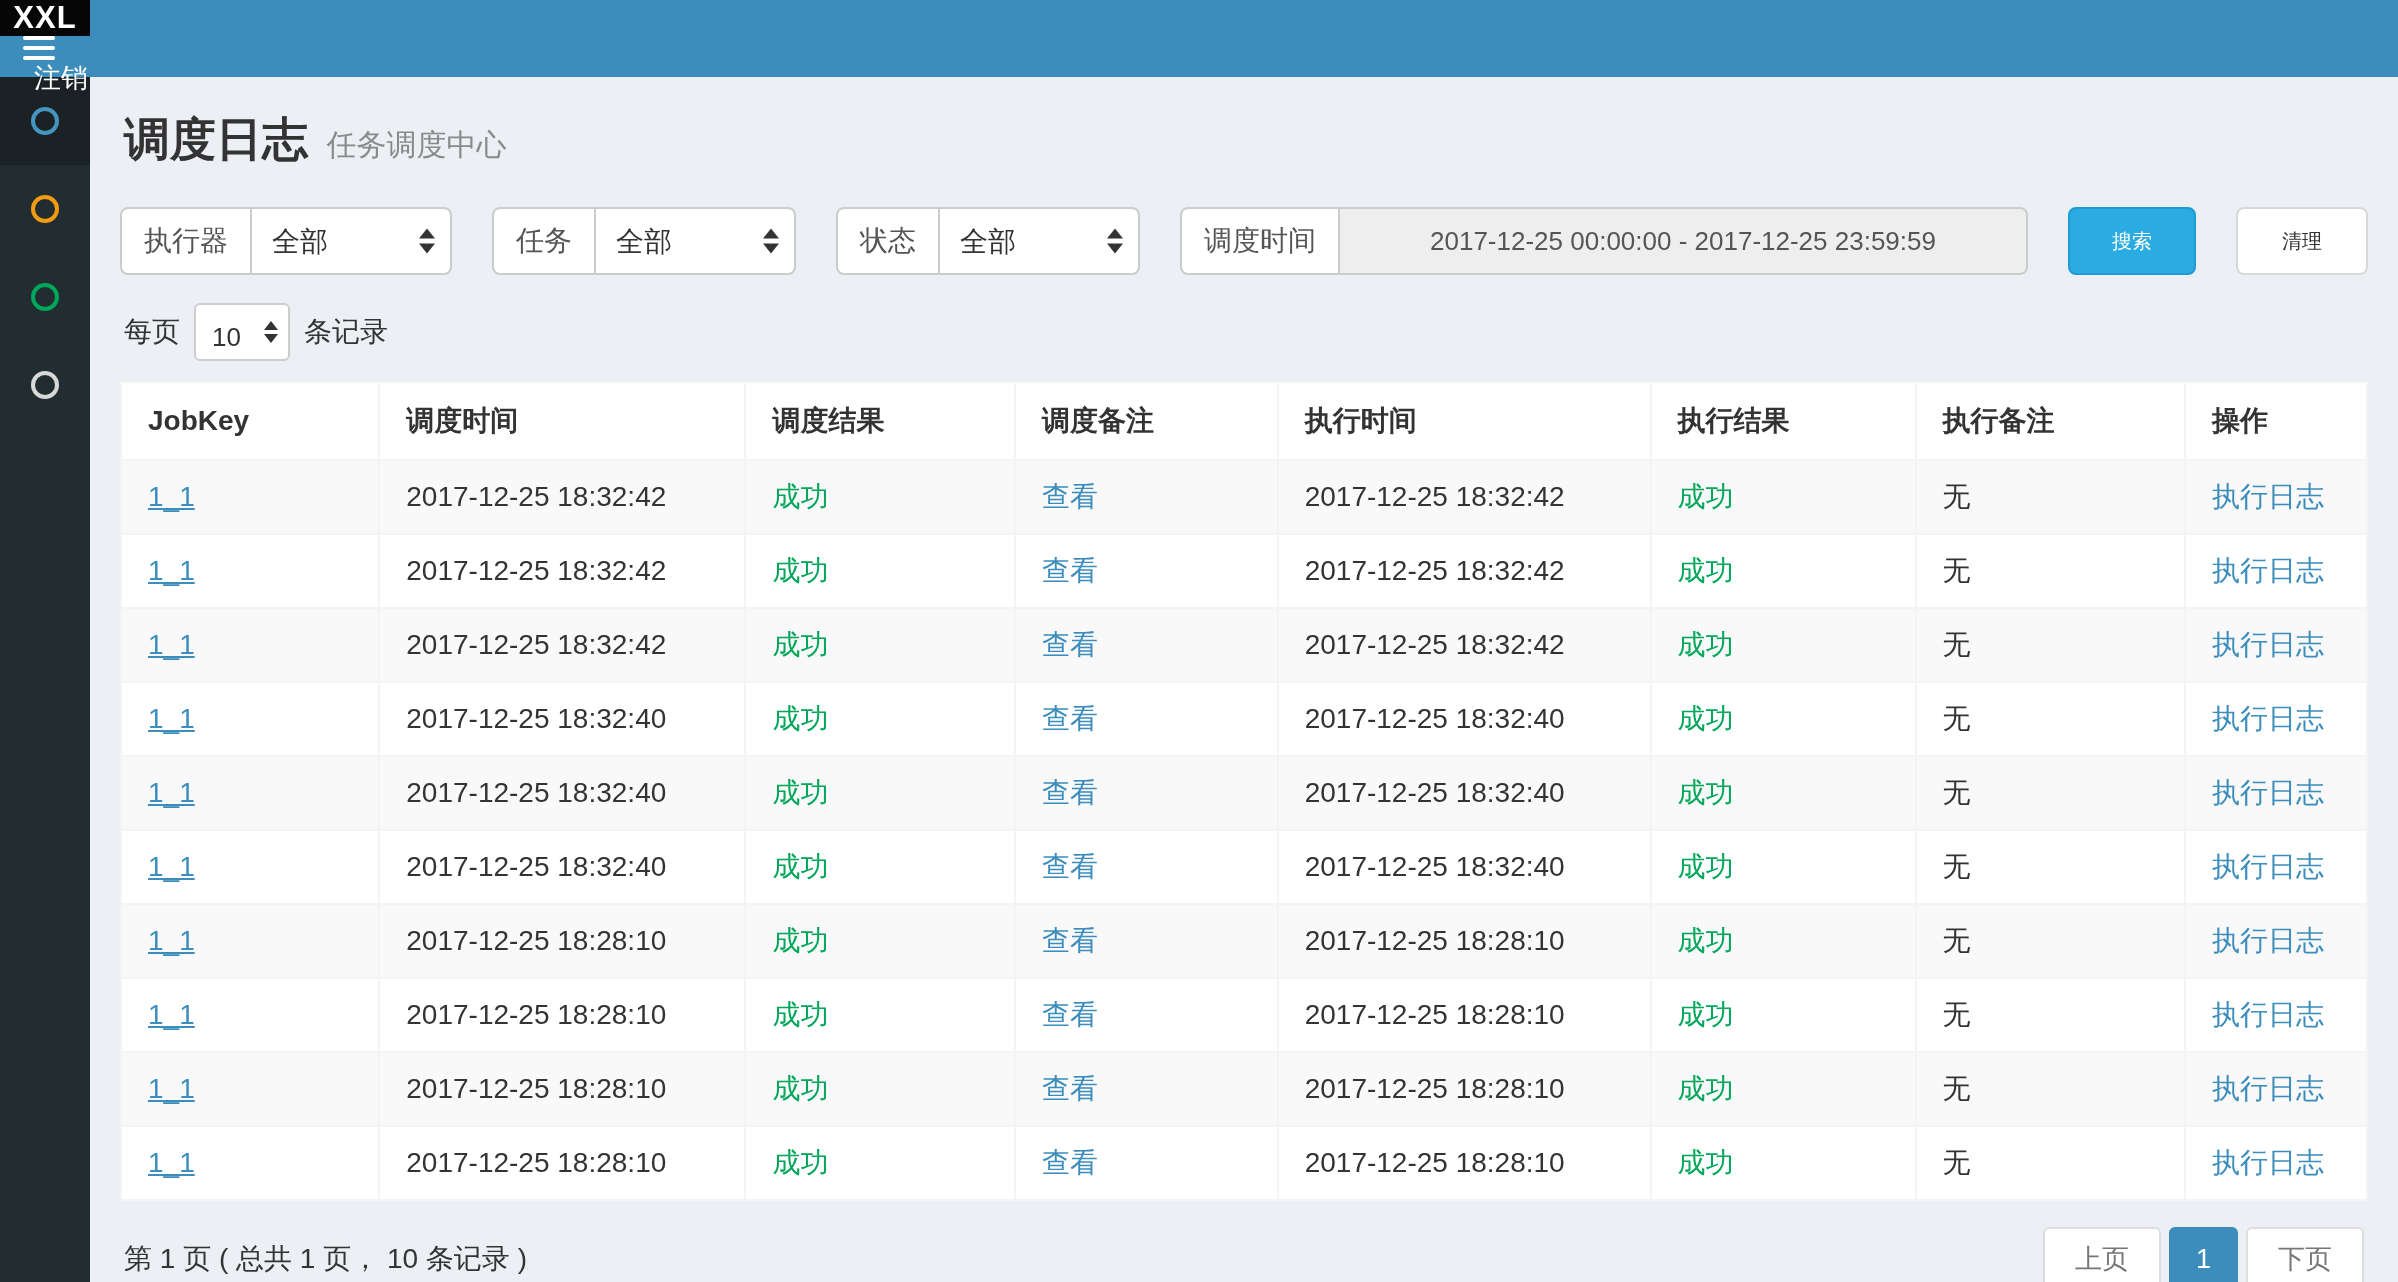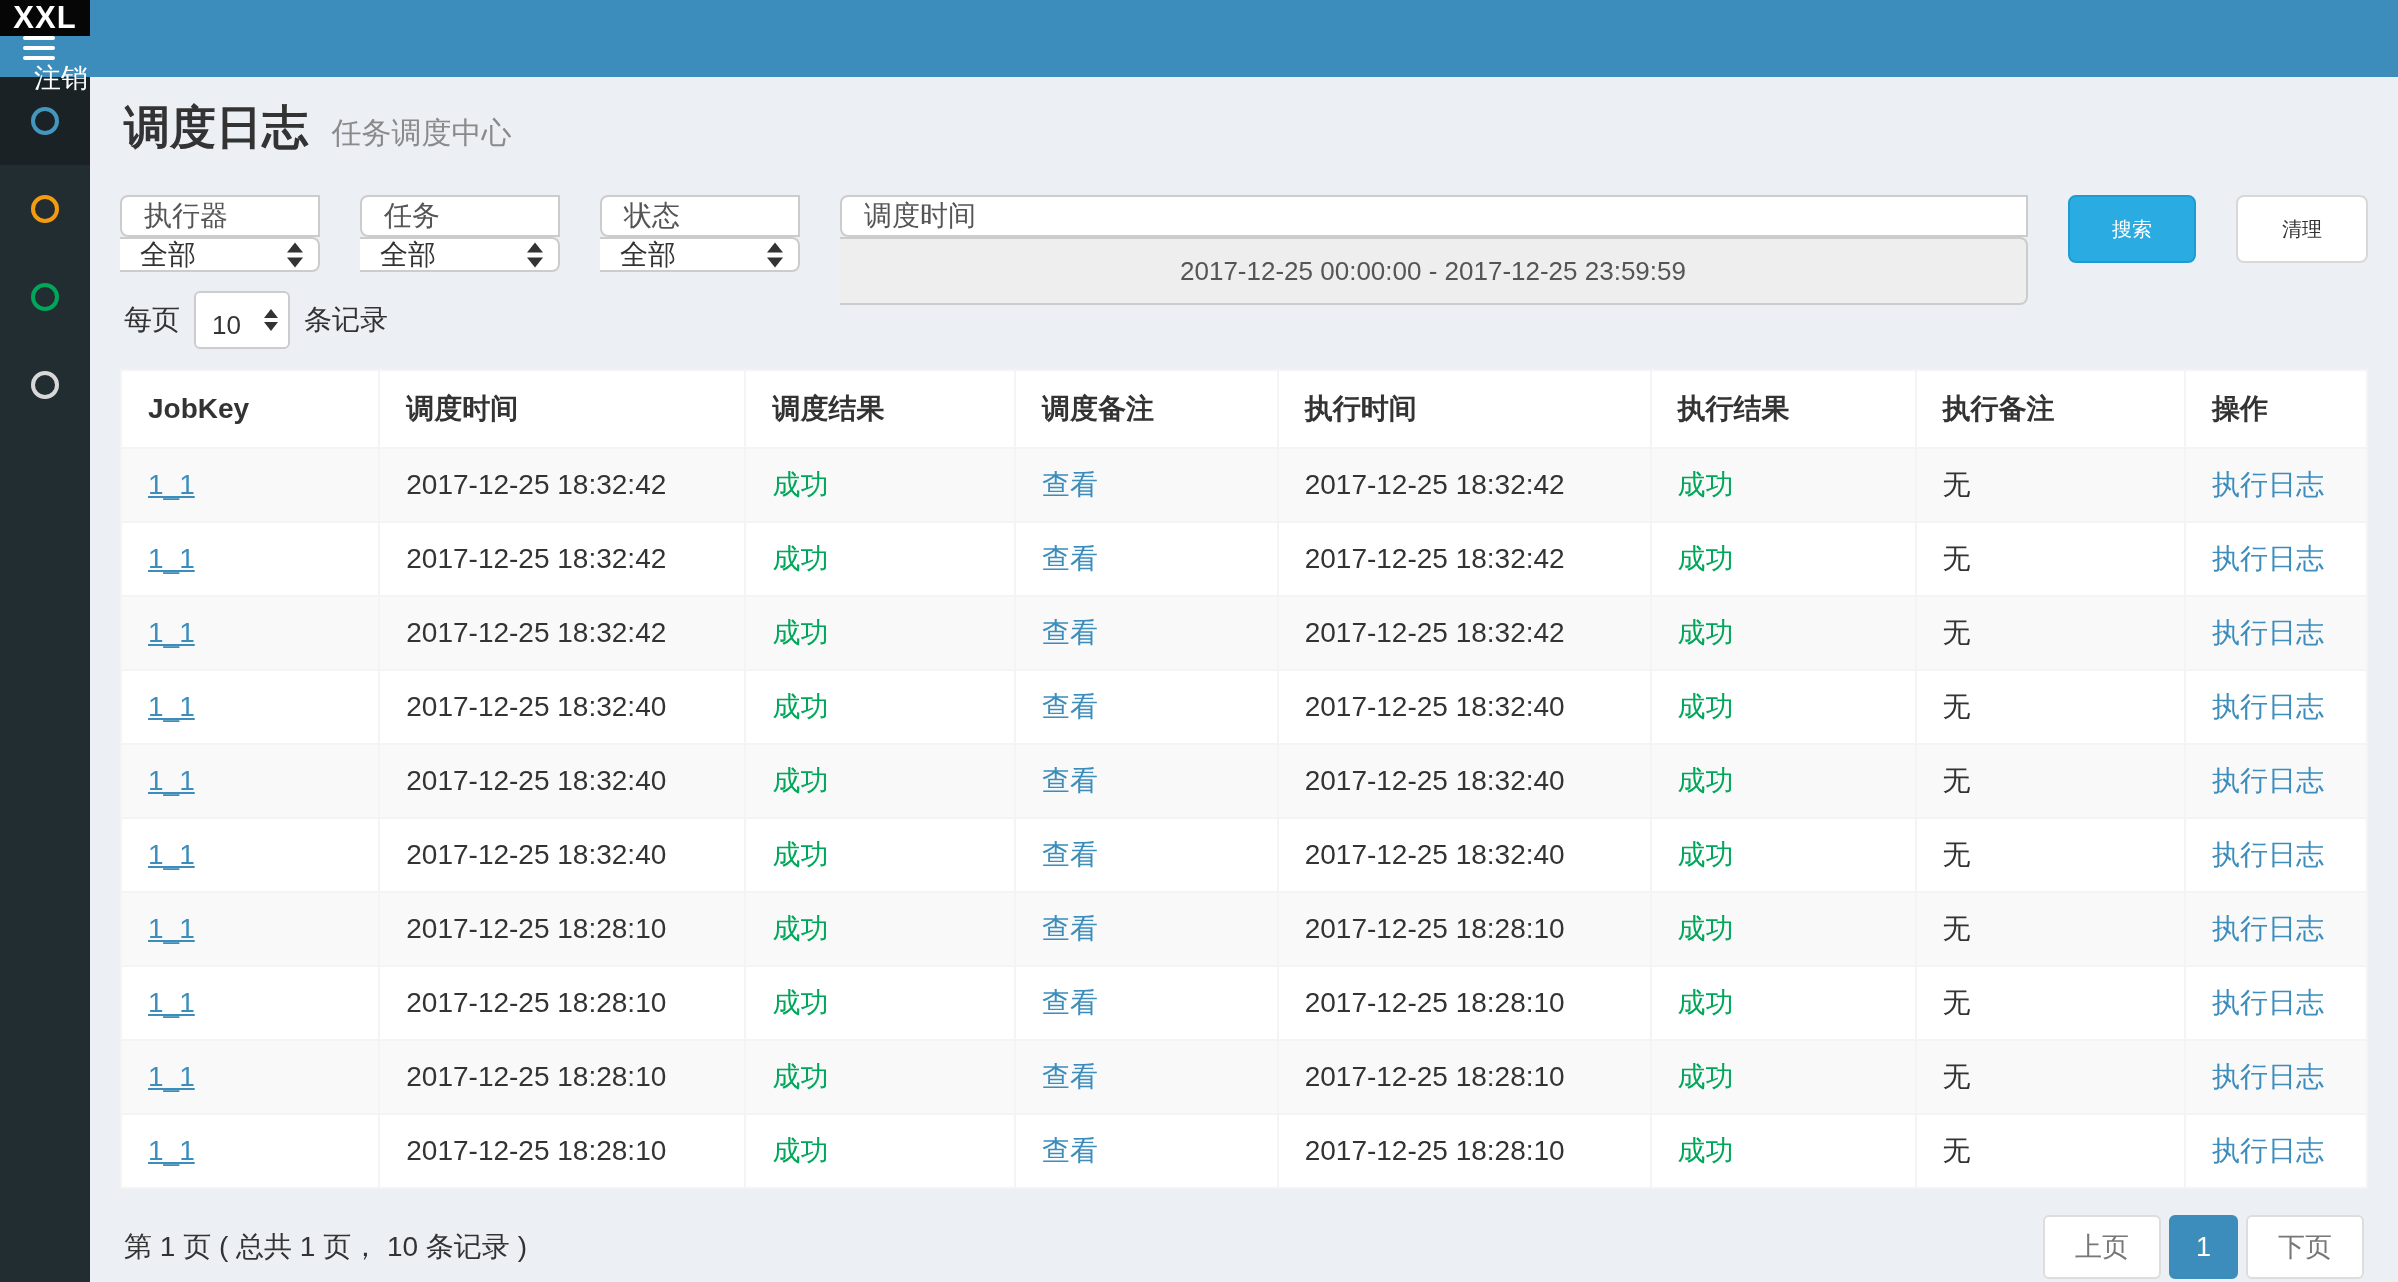--- a/index.html
+++ b/index.html
@@ -44,27 +44,27 @@
   }
   .sb-item.active { background: #1a2226; }
   .ring {
     width: 28px; height: 28px; border-radius: 50%;
     border: 4px solid #fff; display: block;
   }
 
   
   .main { margin-left: 90px; padding: 77px 30px 0 30px; }
 
-  .content-header { padding: 20px 4px 0 4px; font-family: Liberation Mono, monospace; }
+  .content-header { padding: 32px 4px 0 4px; }
   .page-title { font-size: 46px; font-weight: bold; color: #333; display: inline; }
   .page-subtitle { font-size: 30px; color: #8a8a8a; margin-left: 14px; }
 
   
   .filters { margin-top: 36px; display: flex; align-items: center; }
-  .input-group { display: flex; height: 68px; flex-direction: column; }
+  .input-group { display: flex; height: 68px; }
   .addon {
     display: flex; align-items: center; padding: 0 22px;
     border: 2px solid #ccc; border-radius: 8px 0 0 8px;
     background: #fff; color: #555; font-size: 28px; white-space: nowrap;
   }
   .sel {
     position: relative; border: 2px solid #ccc; border-left: 0;
     border-radius: 0 8px 8px 0; background: #fff; width: 200px;
   }
   .sel select {

